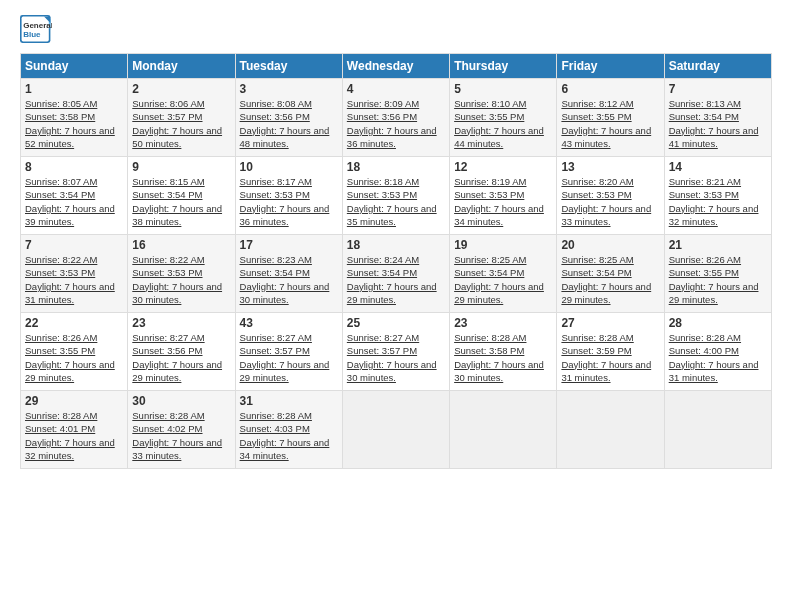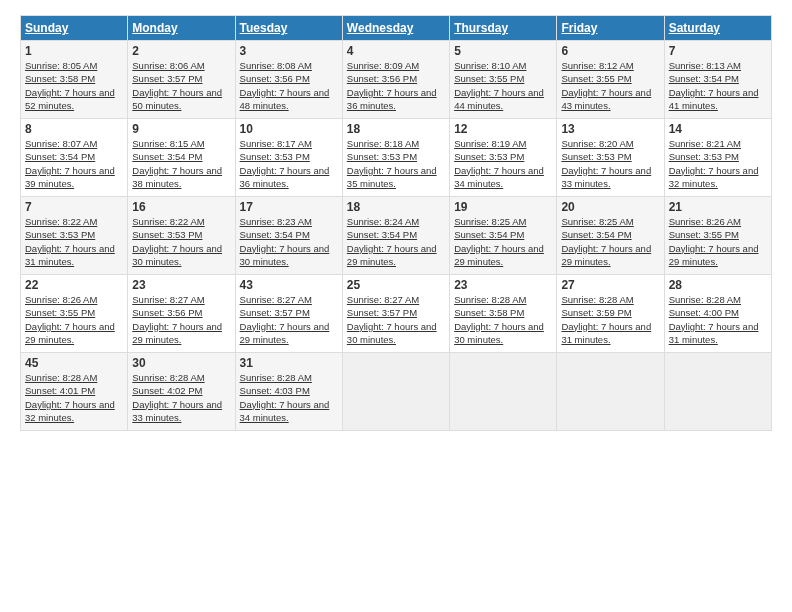--- a/index.html
+++ b/index.html
@@ -49,21 +49,20 @@
       table-layout: fixed;
     }
     thead tr th {
       background-color: #2a7ab5;
       color: #fff;
       font-size: 12px;
       font-weight: bold;
       padding: 5px 4px;
       text-align: left;
       border: 1px solid #ddd;
-      text-decoration: underline;
     }
     tbody tr td {
       vertical-align: top;
       font-size: 9.5px;
       color: #333;
       padding: 3px 4px;
       border: 1px solid #ddd;
       height: 78px;
     }
     tbody tr:nth-child(odd) td {
@@ -83,20 +82,36 @@
       text-decoration: underline;
     }
     td.empty {
       background-color: #f0f0f0 !important;
     }
   </style>
 </head>
 <body>
 
 <div class="page">
+  <div class="header">
+    <div class="logo">
+      <svg class="logo-icon" viewBox="0 0 40 35">
+        <rect x="0" y="0" width="38" height="35" rx="3" fill="#2a7ab5"></rect>
+        <polygon points="28,5 38,5 38,18" fill="#5bb8f5"></polygon>
+        <rect x="2" y="2" width="34" height="31" rx="2" fill="white"></rect>
+        <text x="4" y="16" font-size="10" font-weight="bold" fill="#333" font-family="Arial">General</text>
+        <text x="4" y="28" font-size="10" font-weight="bold" fill="#2a7ab5" font-family="Arial">Blue</text>
+        <polygon points="30,2 38,2 38,10" fill="#2a7ab5"></polygon>
+      </svg>
+    </div>
+    <div class="title-area">
+      <div class="main-title"></div>
+      <div class="subtitle"></div>
+    </div>
+  </div>
 
   <table>
     <thead>
       <tr>
       <th>Sunday</th>
           <th>Monday</th>
           <th>Tuesday</th>
           <th>Wednesday</th>
           <th>Thursday</th>
           <th>Friday</th>
@@ -331,21 +346,21 @@
           <span class="day-num">28</span>
           <div class="cell-content">
             <span>Sunrise: 8:28 AM</span><br>
             <span>Sunset: 4:00 PM</span><br>
             <span>Daylight: 7 hours and 31 minutes.</span>
           </div>
         </td>
         </tr>
         <tr>
           <td>
-          <span class="day-num">45</span>
+          <span class="day-num">29</span>
           <div class="cell-content">
             <span>Sunrise: 8:28 AM</span><br>
             <span>Sunset: 4:01 PM</span><br>
             <span>Daylight: 7 hours and 32 minutes.</span>
           </div>
         </td>
           <td>
           <span class="day-num">30</span>
           <div class="cell-content">
             <span>Sunrise: 8:28 AM</span><br>

